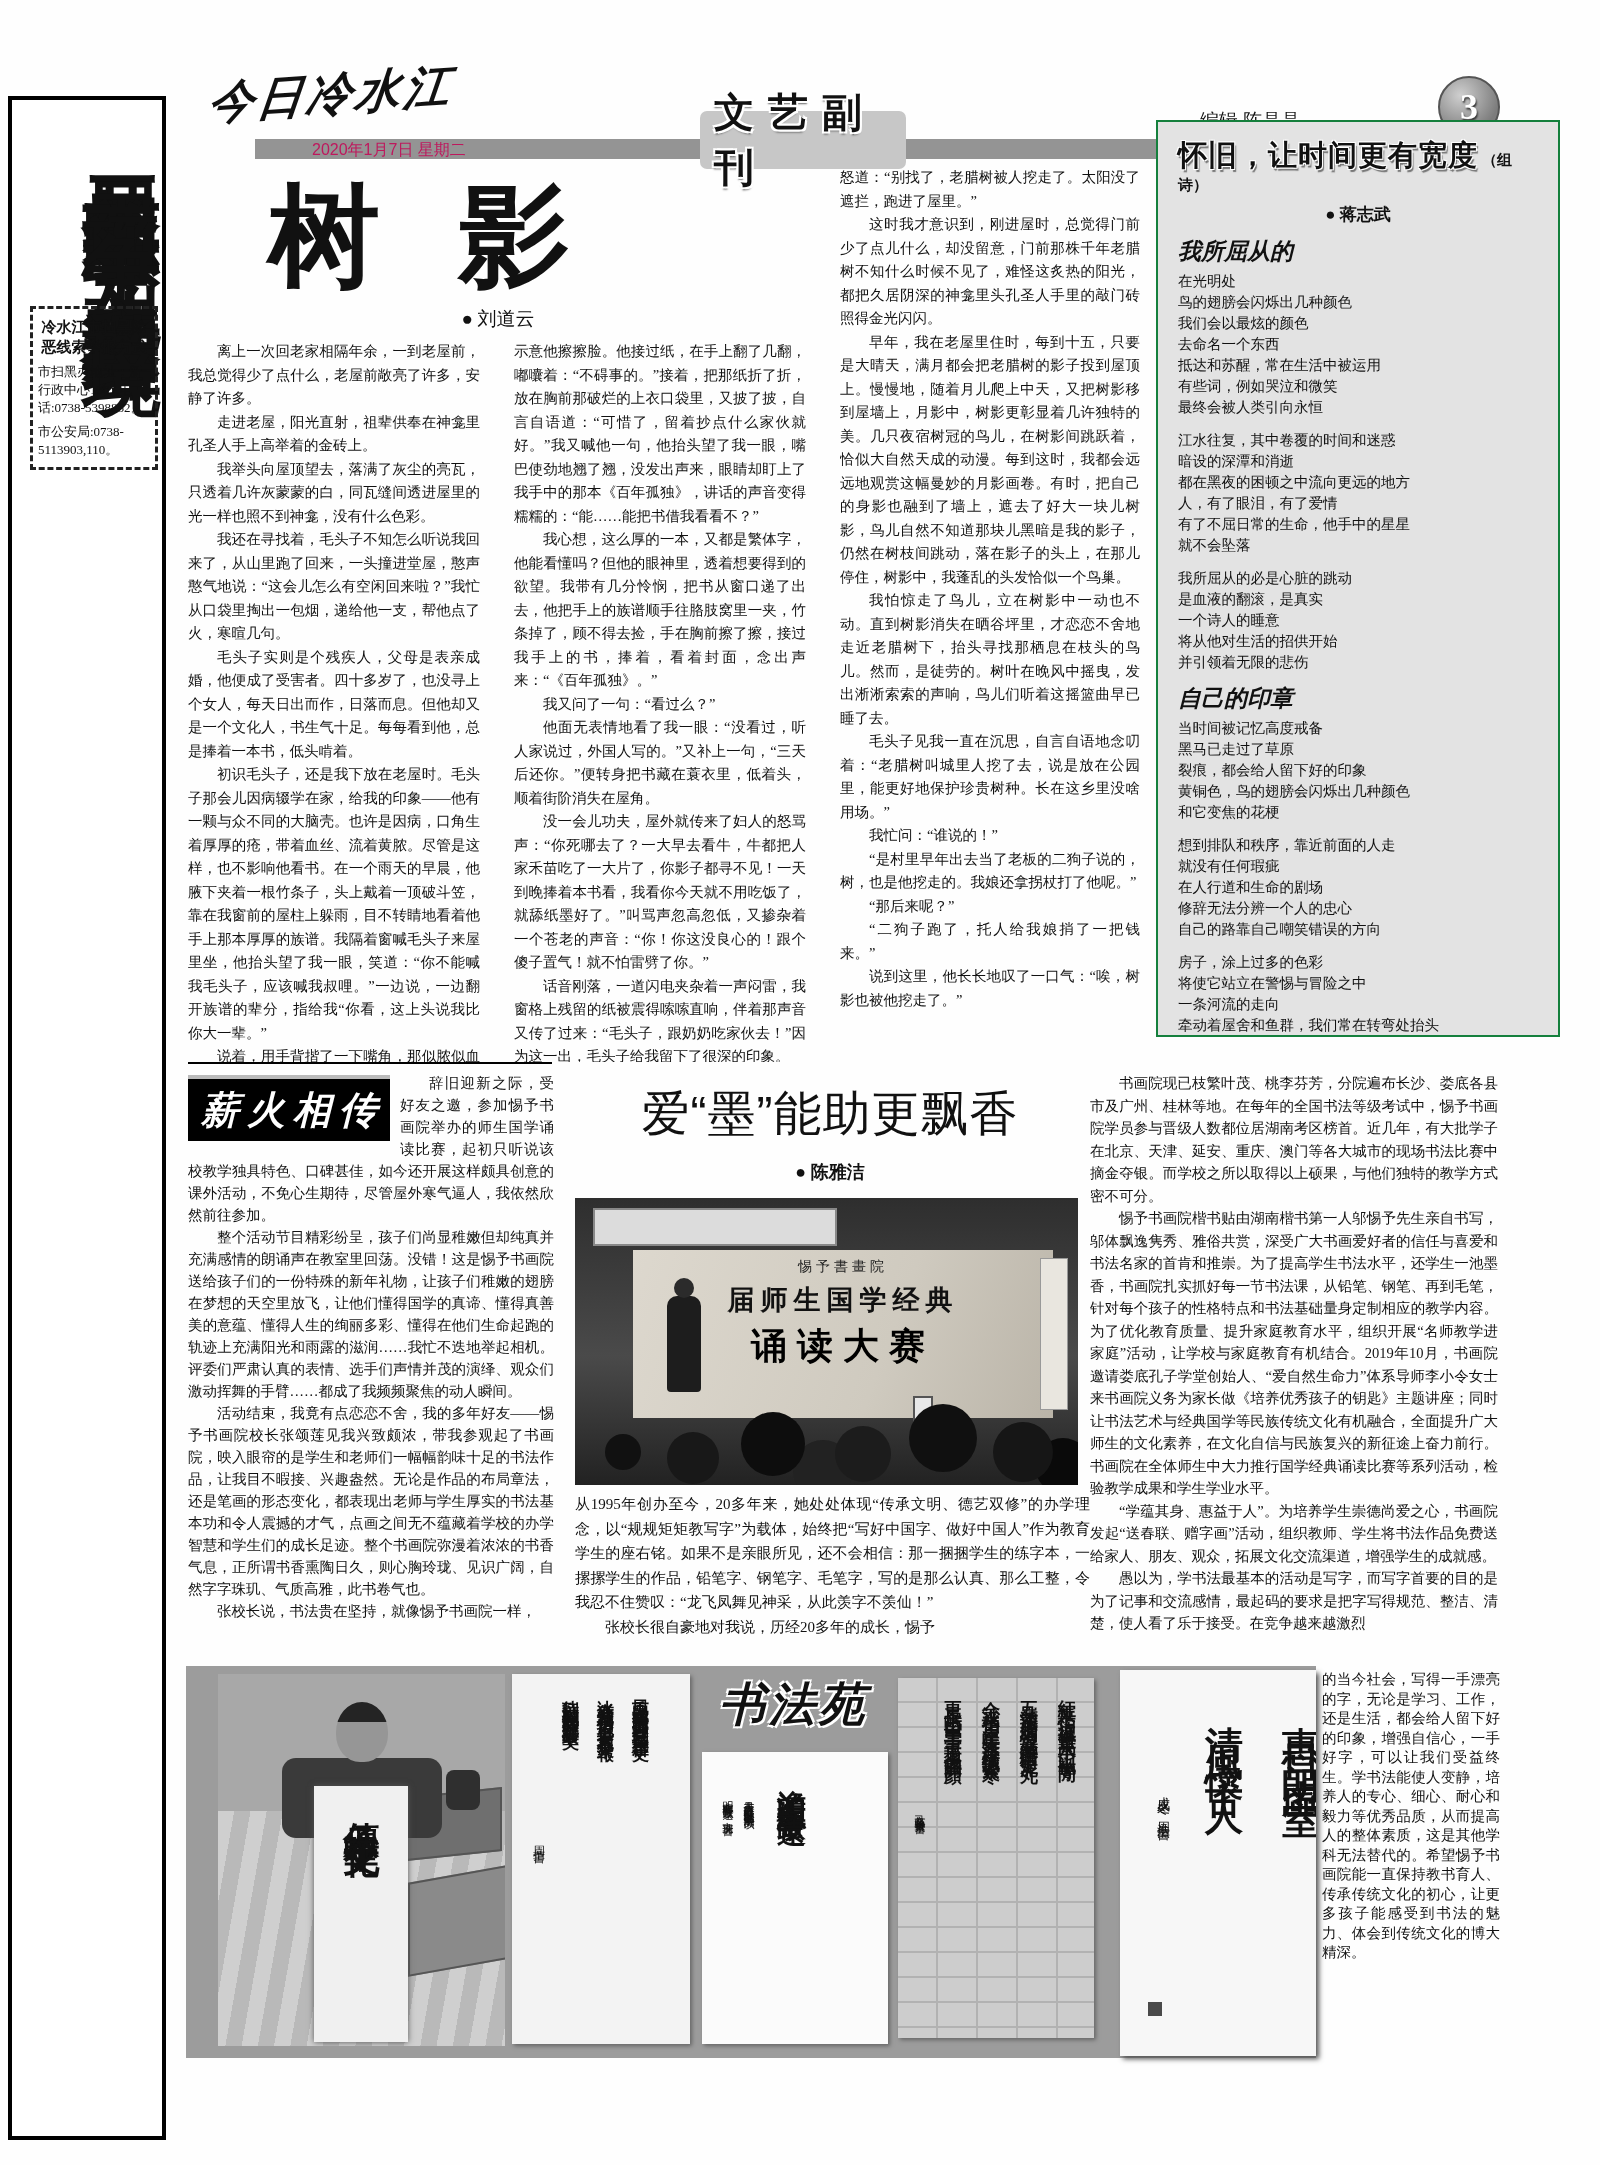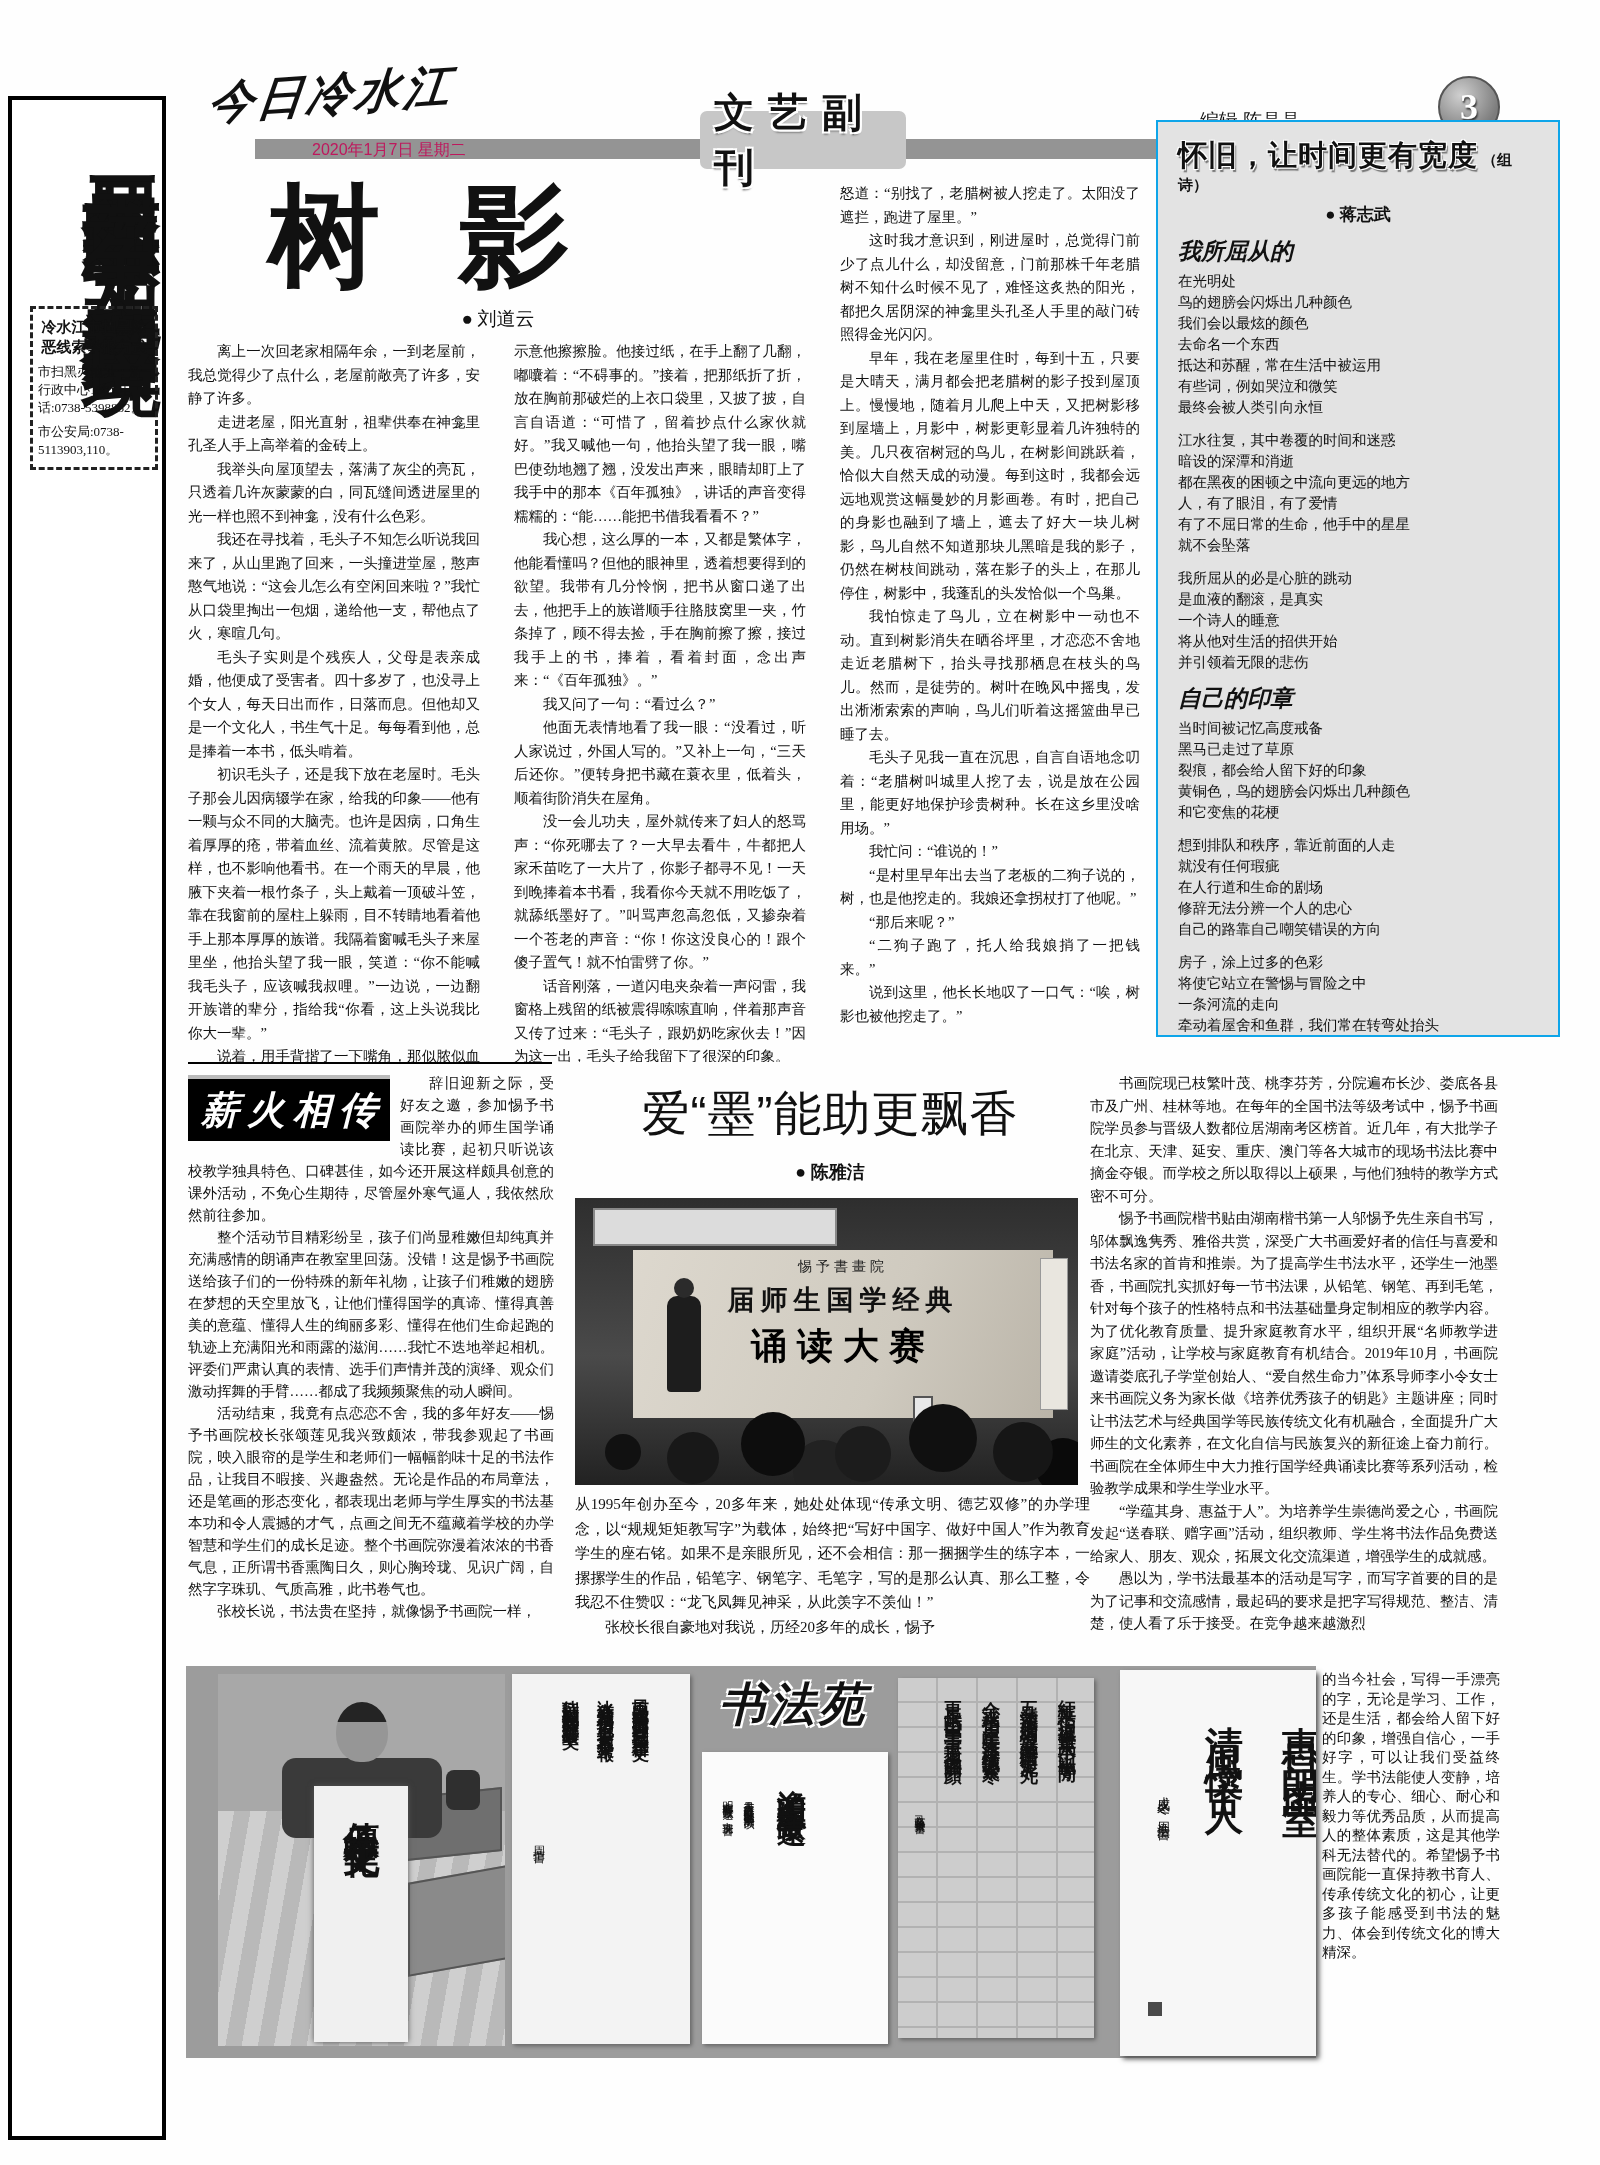--- a/index.html
+++ b/index.html
@@ -37,24 +37,24 @@
 
   
   .sy-title{left:268px;top:162px;font-size:112px;font-weight:900;letter-spacing:78px;white-space:nowrap;
             font-family:"Liberation Sans","DejaVu Sans",sans-serif;}
   .sy-byline{left:188px;top:306px;width:620px;text-align:center;font-size:19px;}
   .bodycol{font-size:14.5px;line-height:23.5px;text-align:justify;overflow:hidden;}
   .bodycol p{margin:0;text-indent:2em;}
   .bodycol p.alt{text-indent:0;}
   .col1{left:188px;top:340px;width:292px;height:722px;}
   .col2{left:514px;top:340px;width:292px;height:722px;}
-  .col3{left:840px;top:166px;width:300px;height:896px;margin-top:16px;}
-
-  
-  .poem-box{left:1156px;top:120px;width:404px;height:917px;background:#e3e3e3;border:2px solid #0ea5e9;
+  .col3{left:840px;top:166px;width:300px;height:896px;}
+
+  
+  .poem-box{left:1156px;top:120px;width:404px;height:917px;background:#e3e3e3;border:2px solid #15803d;
             box-sizing:border-box;padding:14px 20px;overflow:hidden;}
   .poem-title{font-size:29px;font-weight:900;letter-spacing:1px;
               text-shadow:-1px -1px 0 #fff,1px -1px 0 #fff,-1px 1px 0 #fff,1px 1px 0 #fff,2px 3px 1px #777;}
   .poem-subtitle{font-size:15px;font-weight:bold;}
   .poem-author{text-align:center;font-size:17px;font-weight:bold;margin:8px 0 6px 0;}
   .poem-h{font-size:23px;font-weight:900;margin:10px 0 4px 0;font-style:italic;}
   .poem-lines div{font-size:14.5px;line-height:21px;}
   .poem-lines div.gap{height:12px;}
 
   

